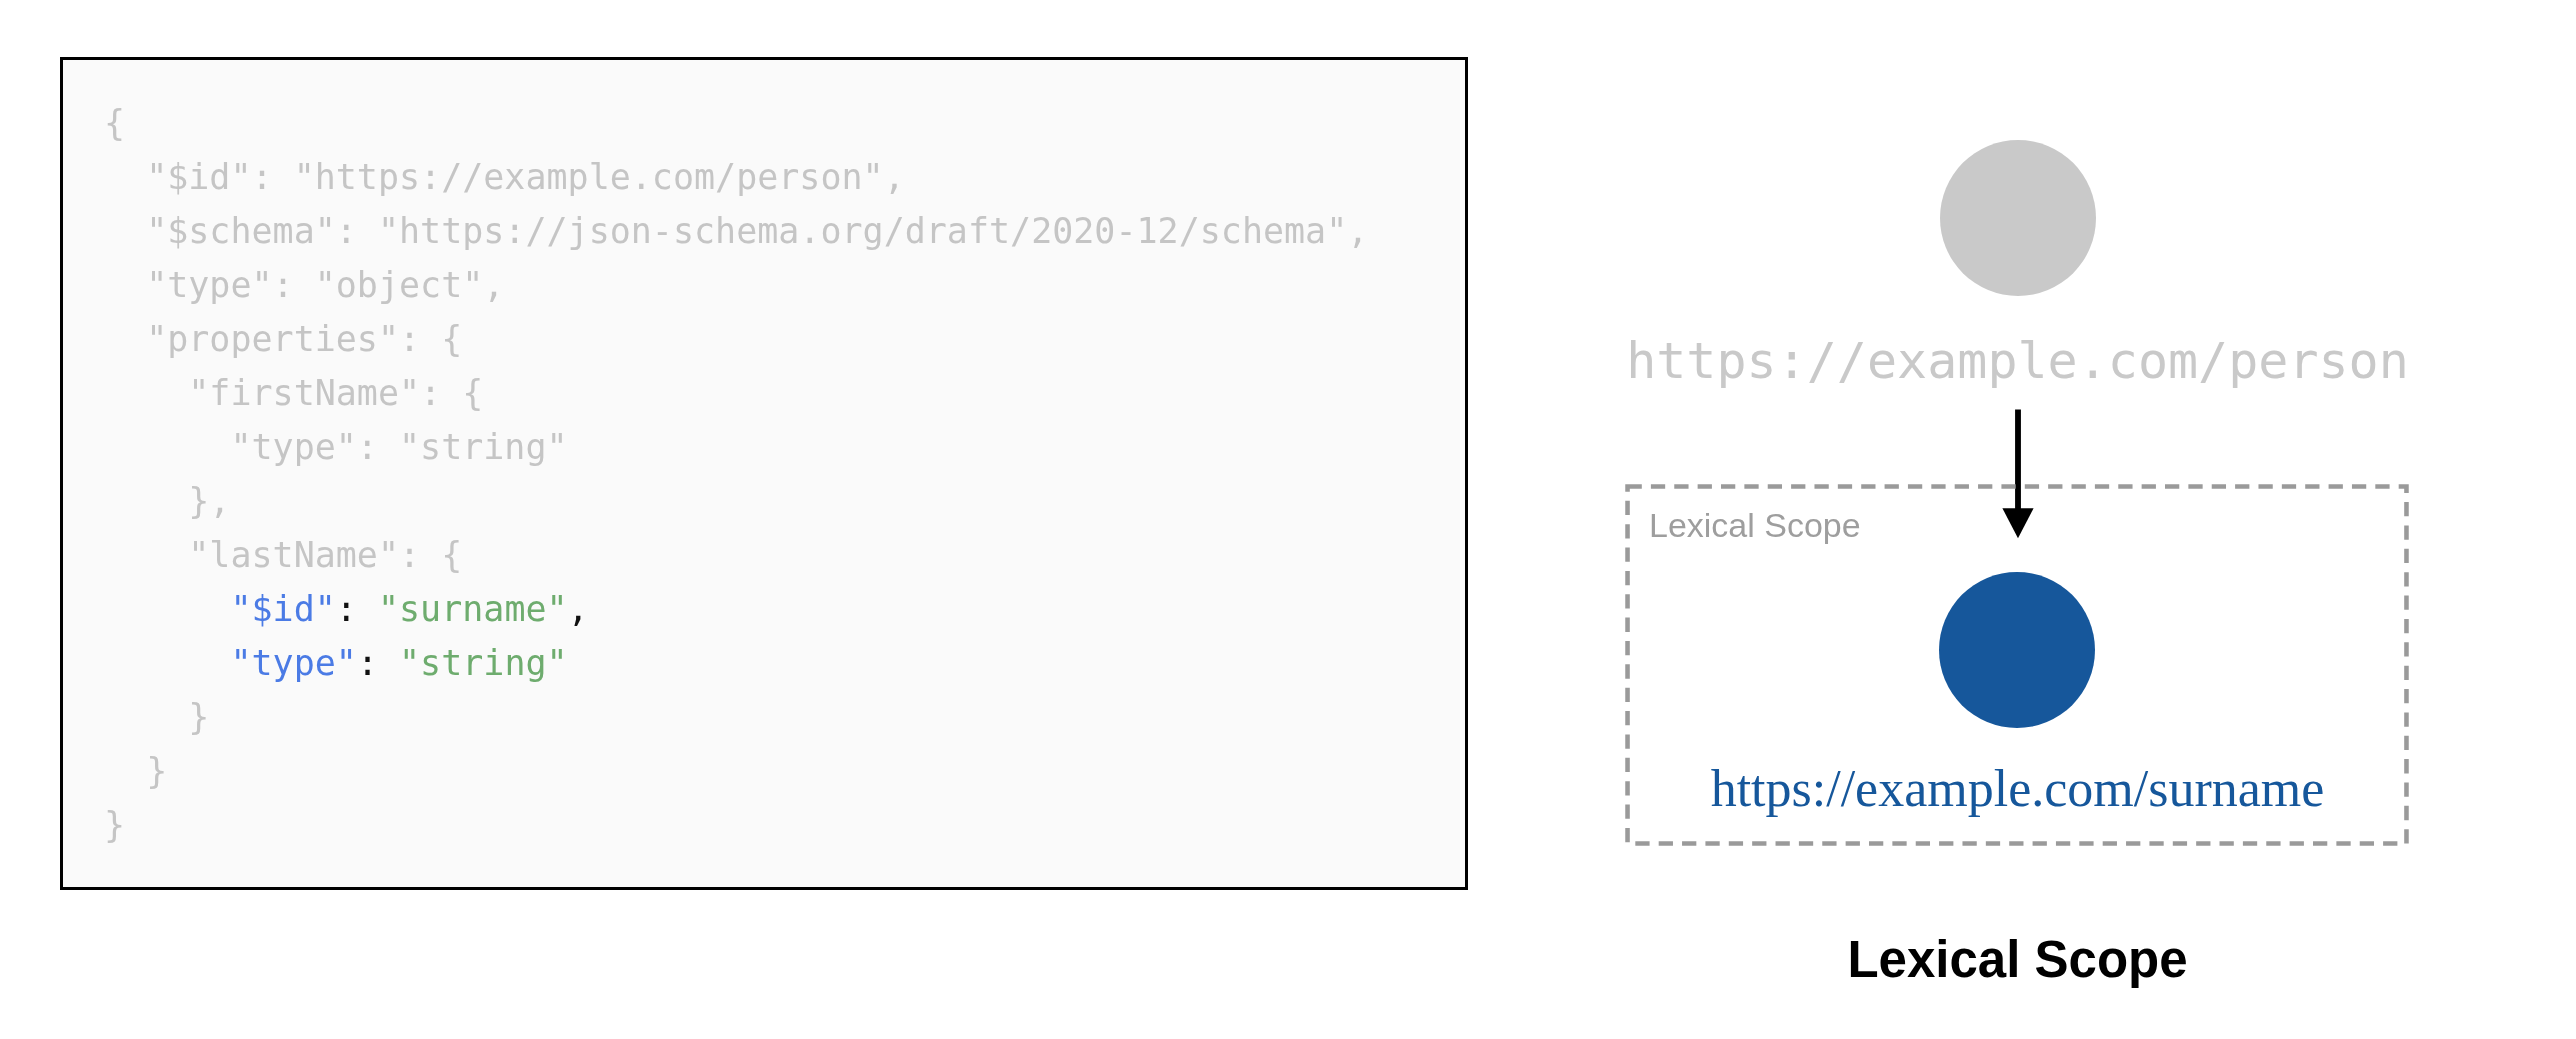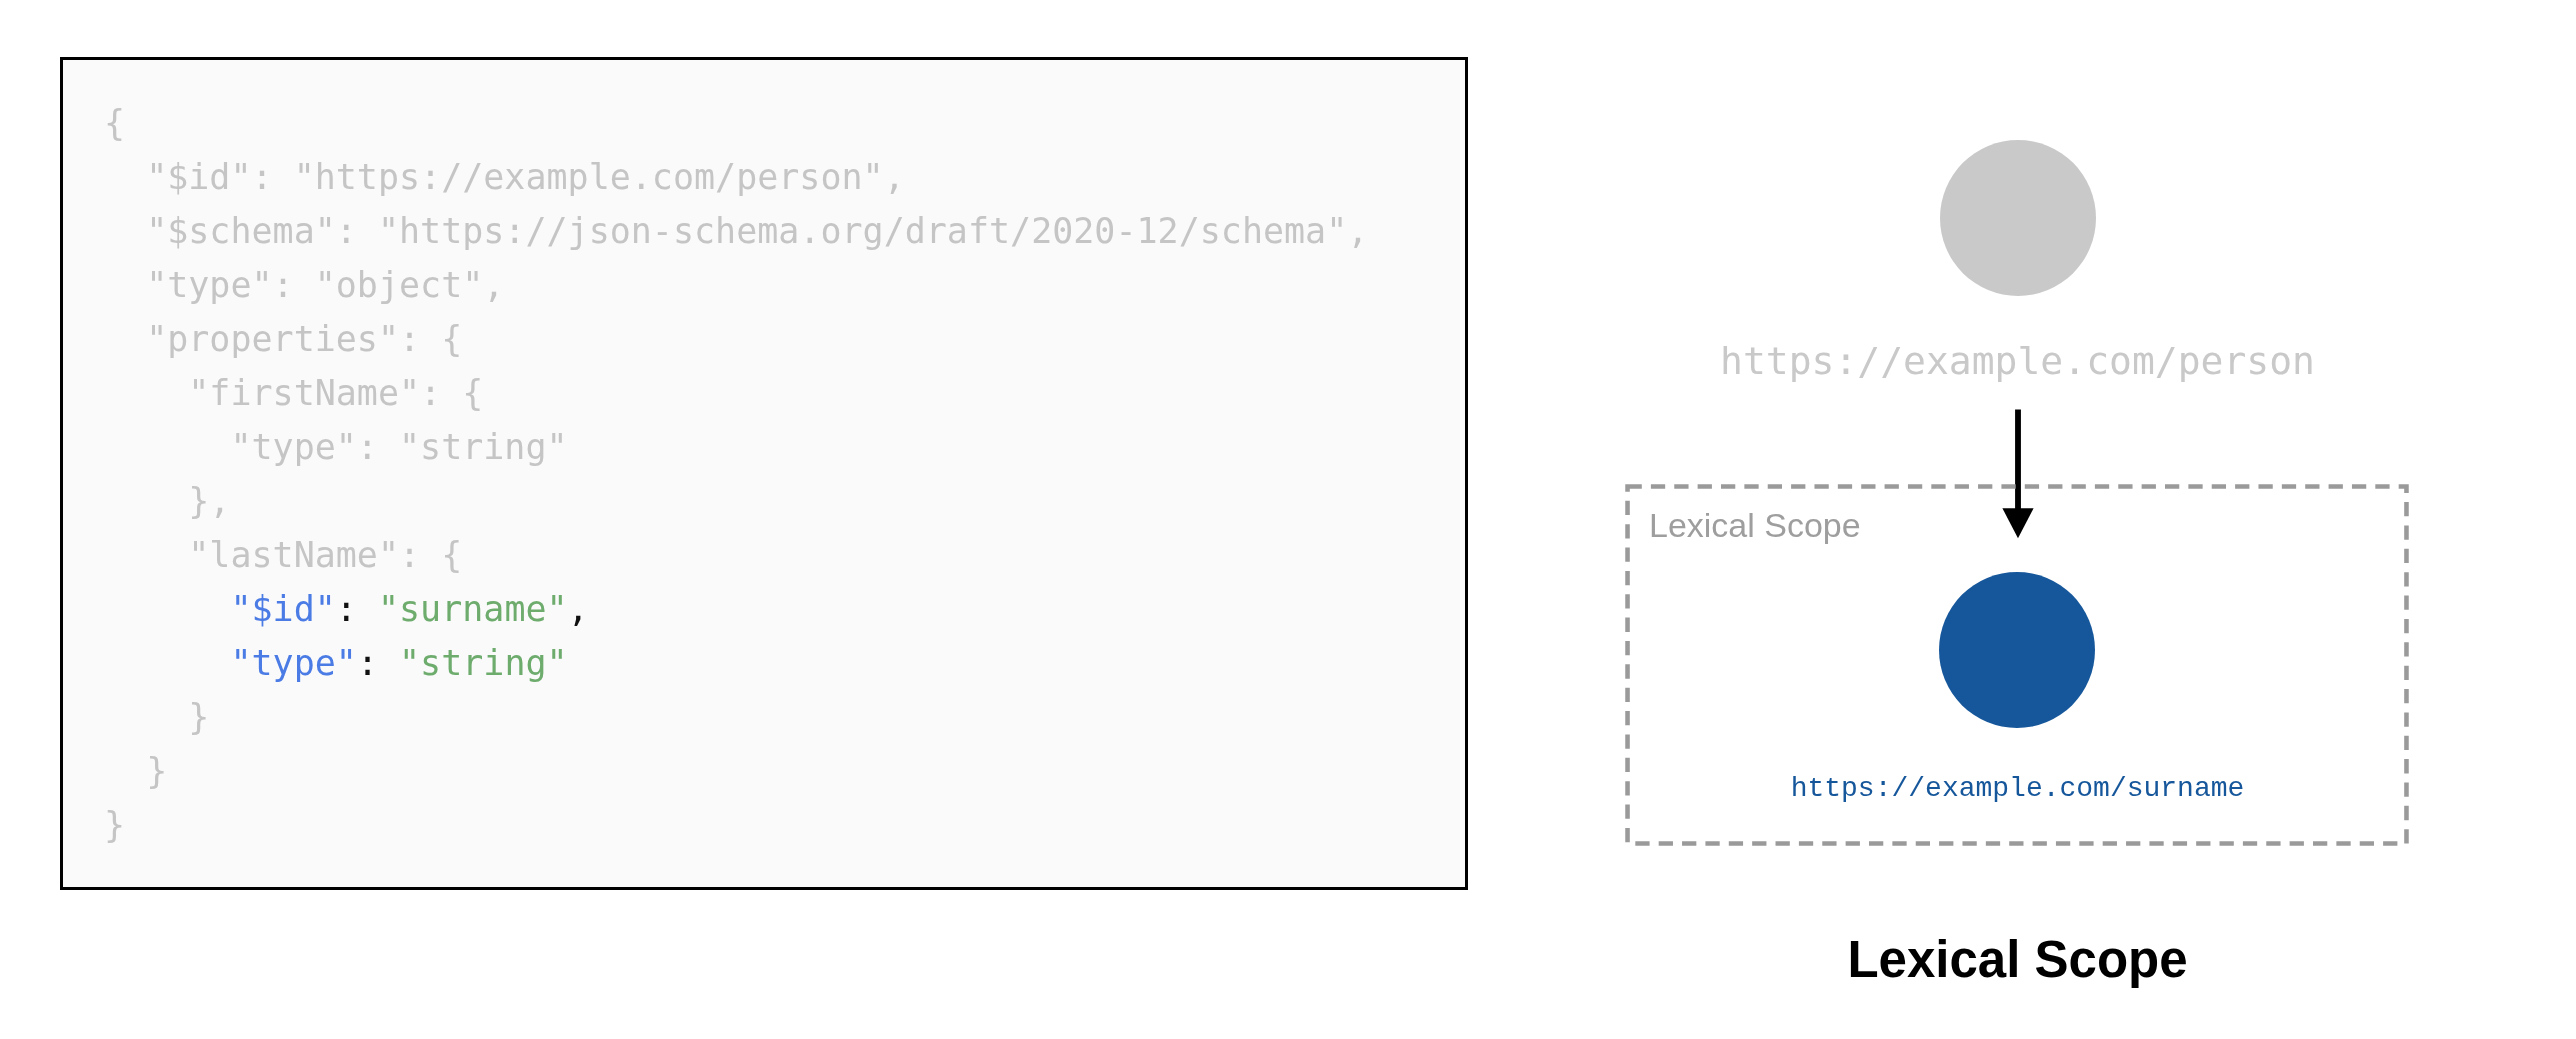--- a/index.html
+++ b/index.html
@@ -71,21 +71,21 @@
     width:156px; height:156px;
     border-radius:50%;
     background:#c9c9c9;
   }
   .gray-url{
     position:absolute;
     left:1626px; top:339px;
     width:783px;
     text-align:center;
     font-family:"DejaVu Sans Mono", monospace;
-    font-size:38px;
+    font-size:50px;
     line-height:45px;
     color:#c9c9c9;
     white-space:nowrap;
   }
   .arrow-svg{
     position:absolute;
     left:1988px; top:403px;
     width:60px; height:143px;
   }
   .scope-rect-svg{
@@ -107,22 +107,22 @@
     left:1939px; top:572px;
     width:156px; height:156px;
     border-radius:50%;
     background:#16579b;
   }
   .blue-url{
     position:absolute;
     left:1626px; top:766px;
     width:783px;
     text-align:center;
-    font-family:Liberation Mono, monospace;
-    font-size:28px;
+    font-family:Liberation Serif, serif;
+    font-size:52px;
     line-height:45px;
     color:#16579b;
     white-space:nowrap;
   }
 </style>
 </head>
 <body>
 
 <div class="canvas">
 

